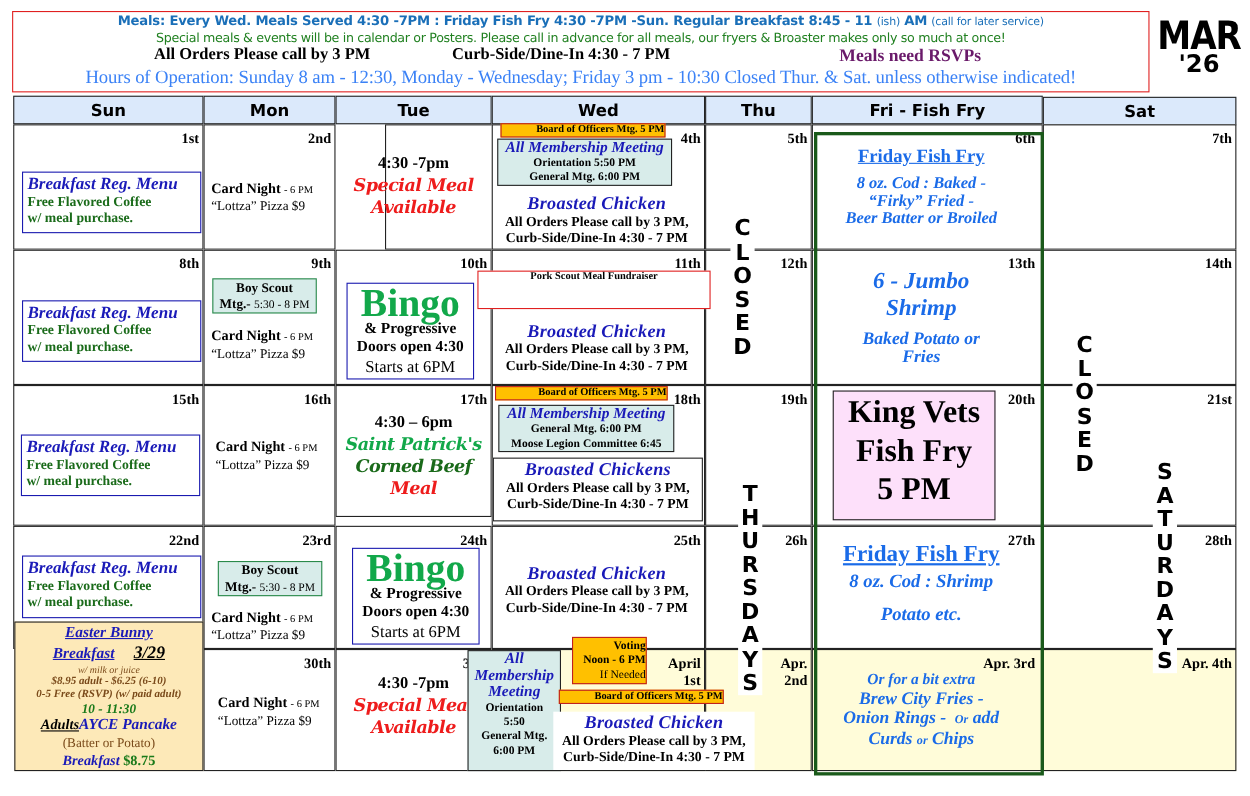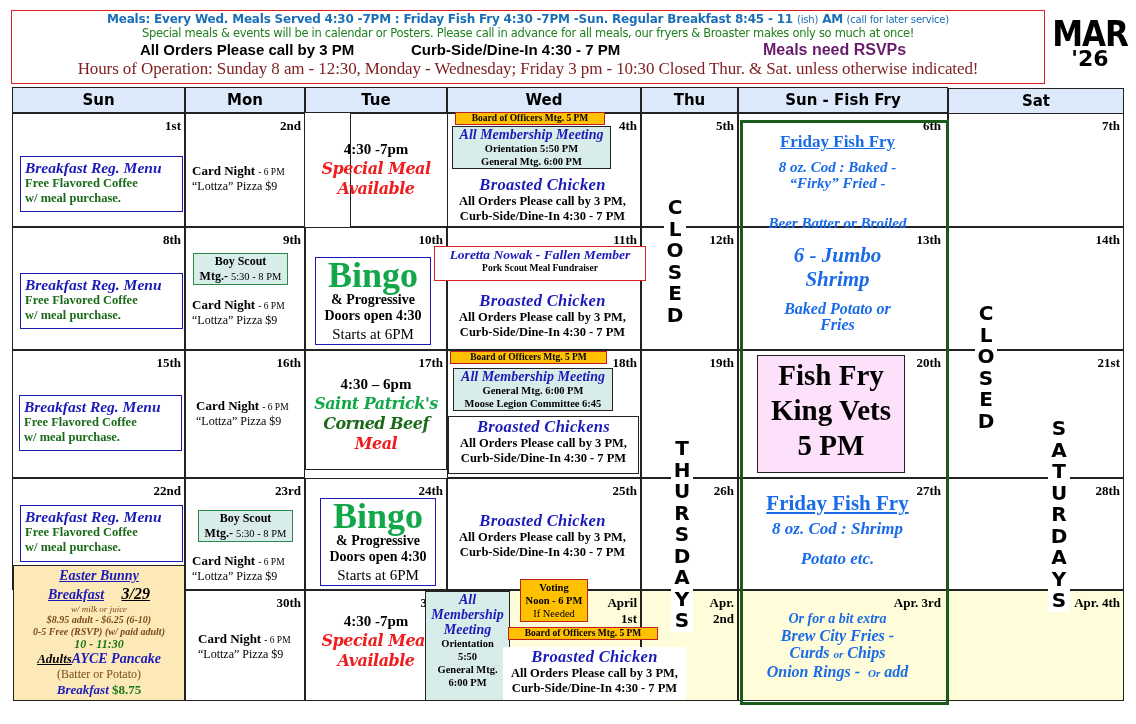--- a/index.html
+++ b/index.html
@@ -2,23 +2,23 @@
 <html><head>
 <meta charset="utf-8">
 <style>
   * { box-sizing: border-box; margin: 0; padding: 0; }
   body { width: 1136px; height: 724px; background: #ffffff; position: relative; overflow: hidden; font-family: "Liberation Serif", serif; color: #000; }
   .abs { position: absolute; }
   .banner { left: 11px; top: 10px; width: 1034px; height: 74px; border: 1px solid #e02020; text-align: center; }
   .b1 { font-family: "DejaVu Sans", sans-serif; font-size: 12px; color: #1a6fb8; line-height: 14px; margin-top: 1px; letter-spacing: -0.2px; }
   .b1 .sm { font-size: 10px; font-weight: normal; }
   .b2 { font-family: "DejaVu Sans", sans-serif; font-size: 11.5px; color: #208020; line-height: 13px; letter-spacing: -0.3px; }
-  .b3 { font-family: Liberation Sans, sans-serif; font-weight: bold; font-size: 15px; line-height: 19px; position: relative; height: 19px; text-align: center; }
+  .b3 { font-family: Liberation Serif, serif; font-weight: bold; font-size: 15px; line-height: 19px; position: relative; height: 19px; text-align: center; }
   .b3 span { position: absolute; top: 0; }
-  .b4 { font-family: "Liberation Serif", serif; font-size: 17px; color: #7f1d1d; line-height: 20px; letter-spacing: -0.1px; }
+  .b4 { font-family: "Liberation Serif", serif; font-size: 17px; color: #3b82f6; line-height: 20px; letter-spacing: -0.1px; }
   .month { left: 1048px; top: 18px; width: 84px; text-align: center; font-family: "DejaVu Sans", sans-serif; font-weight: 900; line-height: 30px; }
   .month .m { font-size: 31px; letter-spacing: -1px; transform: scaleY(1.15); display: block; }
   .month .y { font-size: 22px; line-height: 22px; display:block; }
 
   .hdr { top: 87px; height: 26px; background: #dbe9fb; border: 1px solid #222; font-family: "DejaVu Sans", sans-serif; font-weight: bold; font-size: 15px; text-align: center; line-height: 24px; }
   .cell { border: 1px solid #222; background: #fff; }
   .yellow { background: #fffcd9; }
   .date { position: absolute; right: 3px; top: 4px; font-weight: bold; font-size: 13px; font-family: "Liberation Serif", serif; }
   .box { position: absolute; }
   .bk { border: 1.5px solid #1a1ab0; background: #fff; padding: 2px 4px; }
@@ -29,21 +29,21 @@
   .card .sm { font-size: 9.5px; }
   .scout { border: 1px solid #2a8a4a; background: #d8ecea; text-align: center; font-size: 12px; line-height: 15px; }
   .scout .sm { font-size: 10.5px; font-weight: normal; }
   .special { text-align: center; }
   .special .time { font-weight: bold; font-size: 15px; line-height: 20px; }
   .script { font-family: "DejaVu Serif", serif; font-style: italic; font-weight: bold; color: #ee1c1c; font-size: 16px; line-height: 20px; letter-spacing: -0.5px; }
   .bingo { border: 1.5px solid #1a1ab0; background: #fff; text-align: center; }
   .bingo .big { color: #12a84a; font-weight: bold; font-size: 36px; line-height: 34px; }
   .bingo .p { font-weight: bold; font-size: 14px; line-height: 16px; }
   .bingo .st { font-size: 15px; line-height: 20px; }
-  .orange { background: #ffc000; border: 1.5px solid #c02020; text-align: center; font-weight: bold; font-size: 9.5px; line-height: 11px; }
+  .orange { background: #ffc000; border: 1.5px solid #c02020; text-align: right; font-weight: bold; font-size: 9.5px; line-height: 11px; }
   .member { background: #d8ecea; border: 1.5px solid #222; text-align: center; }
   .member .t { color: #1a1ab8; font-style: italic; font-weight: bold; font-size: 14px; line-height: 15px; }
   .member .s { font-weight: bold; font-size: 10.5px; line-height: 13px; }
   .broast { text-align: center; background: #fff; }
   .broast .t { color: #1a1ab8; font-style: italic; font-weight: bold; font-size: 16.5px; line-height: 19px; letter-spacing: 0.3px; }
   .broast .s { font-weight: bold; font-size: 12.5px; line-height: 15px; }
   .fri { text-align: center; color: #1a6be8; font-weight: bold; }
   .fri .u { text-decoration: underline; font-size: 17px; line-height: 22px; }
   .fri .i { font-style: italic; }
   .vert { font-family: "DejaVu Sans", sans-serif; font-weight: 900; font-size: 20px; line-height: 21.5px; width: 22px; text-align: center; background: #fff; }
@@ -65,21 +65,21 @@
 <div class="abs month">
   <span class="m">MAR</span>
   <span class="y">'26</span>
 </div>
 
 <div class="abs hdr" style="left:12px;width:173px;">Sun</div>
 <div class="abs hdr" style="left:185px;width:120px;">Mon</div>
 <div class="abs hdr" style="left:305px;width:142px;">Tue</div>
 <div class="abs hdr" style="left:447px;width:194px;">Wed</div>
 <div class="abs hdr" style="left:641px;width:97px;">Thu</div>
-<div class="abs hdr" style="left:738px;width:210px;">Sun  -  Fish Fry</div>
+<div class="abs hdr" style="left:738px;width:210px;">Fri  -  Fish Fry</div>
 <div class="abs hdr" style="left:948px;width:176px;top:88px;">Sat</div>
 
 <div class="abs cell" style="left:12px;top:113px;width:173px;height:114px;">
     <span class="date">1st</span>
   </div>
 <div class="abs cell" style="left:185px;top:113px;width:120px;height:114px;">
     <span class="date">2nd</span>
   </div>
 <div class="abs cell" style="left:305px;top:113px;width:142px;height:114px;margin-left:45px;">
     <span class="date">3rd</span>
@@ -262,21 +262,20 @@
     <div class="s">Orientation 5:50  PM</div>
     <div class="s">General Mtg.  6:00 PM</div>
 </div>
 <div class="box broast" style="left:450px;top:175px;width:185px;">
   <div class="t">Broasted Chicken</div>
     <div class="s">All Orders Please call by 3 PM,</div>
     <div class="s">Curb-Side/Dine-In 4:30  - 7 PM</div>
 </div>
 
 <div class="box" style="left:434px;top:246px;width:212px;height:35px;border:1.5px solid #e02020;background:#fff;text-align:center;">
-  <div style="color:#1a1ab8;font-style:italic;font-weight:bold;font-size:13.5px;line-height:16px;">Loretta Nowak - Fallen Member</div>
   <div style="font-weight:bold;font-size:9.5px;line-height:11px;">Pork Scout Meal Fundraiser</div>
 </div>
 <div class="box broast" style="left:450px;top:291px;width:185px;">
   <div class="t">Broasted Chicken</div>
     <div class="s">All Orders Please call by 3 PM,</div>
     <div class="s">Curb-Side/Dine-In 4:30  - 7 PM</div>
 </div>
 
 <div class="box orange" style="left:450px;top:351px;width:157px;height:13px;">Board of Officers Mtg.  5 PM</div>
 <div class="box member" style="left:453px;top:368px;width:160px;height:43px;">
@@ -354,36 +353,36 @@
     <div>D</div>
     <div>A</div>
     <div>Y</div>
     <div>S</div>
 </div>
 
 <div class="box fri" style="left:745px;top:131px;width:185px;">
   <div class="u">Friday Fish Fry</div>
   <div class="i" style="font-size:15px;line-height:16px;margin-top:6px;">8 oz. Cod : Baked -</div>
   <div class="i" style="font-size:15px;line-height:16px;">“Firky” Fried -</div>
-  <div class="i" style="font-size:15px;line-height:17px;margin-top:24px;">Beer Batter or Broiled</div>
+  <div class="i" style="font-size:15px;line-height:17px;">Beer Batter or Broiled</div>
 </div>
 <div class="box fri" style="left:745px;top:243px;width:185px;">
   <div class="i" style="font-size:21px;line-height:24px;">6 - Jumbo</div>
   <div class="i" style="font-size:21px;line-height:24px;">Shrimp</div>
   <div class="i" style="font-size:16px;line-height:16px;margin-top:10px;">Baked Potato or</div>
   <div class="i" style="font-size:16px;line-height:16px;">Fries</div>
 </div>
 <div class="box" style="left:757px;top:355px;width:148px;height:118px;background:#fde0fa;border:1.5px solid #222;text-align:center;font-weight:bold;font-size:29px;line-height:35px;padding-top:2px;">
-  <div>Fish Fry</div>
-    <div>King Vets</div>
+  <div>King Vets</div>
+    <div>Fish Fry</div>
     <div>5 PM</div>
 </div>
 <div class="box fri" style="left:745px;top:489px;width:185px;">
   <div class="u" style="font-size:21px;line-height:28px;">Friday Fish Fry</div>
   <div class="i" style="font-size:17px;line-height:24px;">8 oz. Cod : Shrimp</div>
   <div class="i" style="font-size:17px;line-height:24px;margin-top:6px;">Potato etc.</div>
 </div>
 <div class="box fri" style="left:745px;top:611px;width:185px;">
   <div class="i" style="font-size:14px;line-height:16px;">Or for a bit extra</div>
   <div class="i" style="font-size:16px;line-height:17px;">Brew City Fries -</div>
+  <div class="i" style="font-size:16px;line-height:17px;"><span>Onion Rings -</span>&nbsp; <span style="font-size:11px;">Or</span> <span>add</span></div>
   <div class="i" style="font-size:16px;line-height:17px;"><span>Curds</span> <span style="font-size:11px;">or</span> <span>Chips</span></div>
-  <div class="i" style="font-size:16px;line-height:17px;"><span>Onion Rings -</span>&nbsp; <span style="font-size:11px;">Or</span> <span>add</span></div>
 </div>
 
 </body></html>

